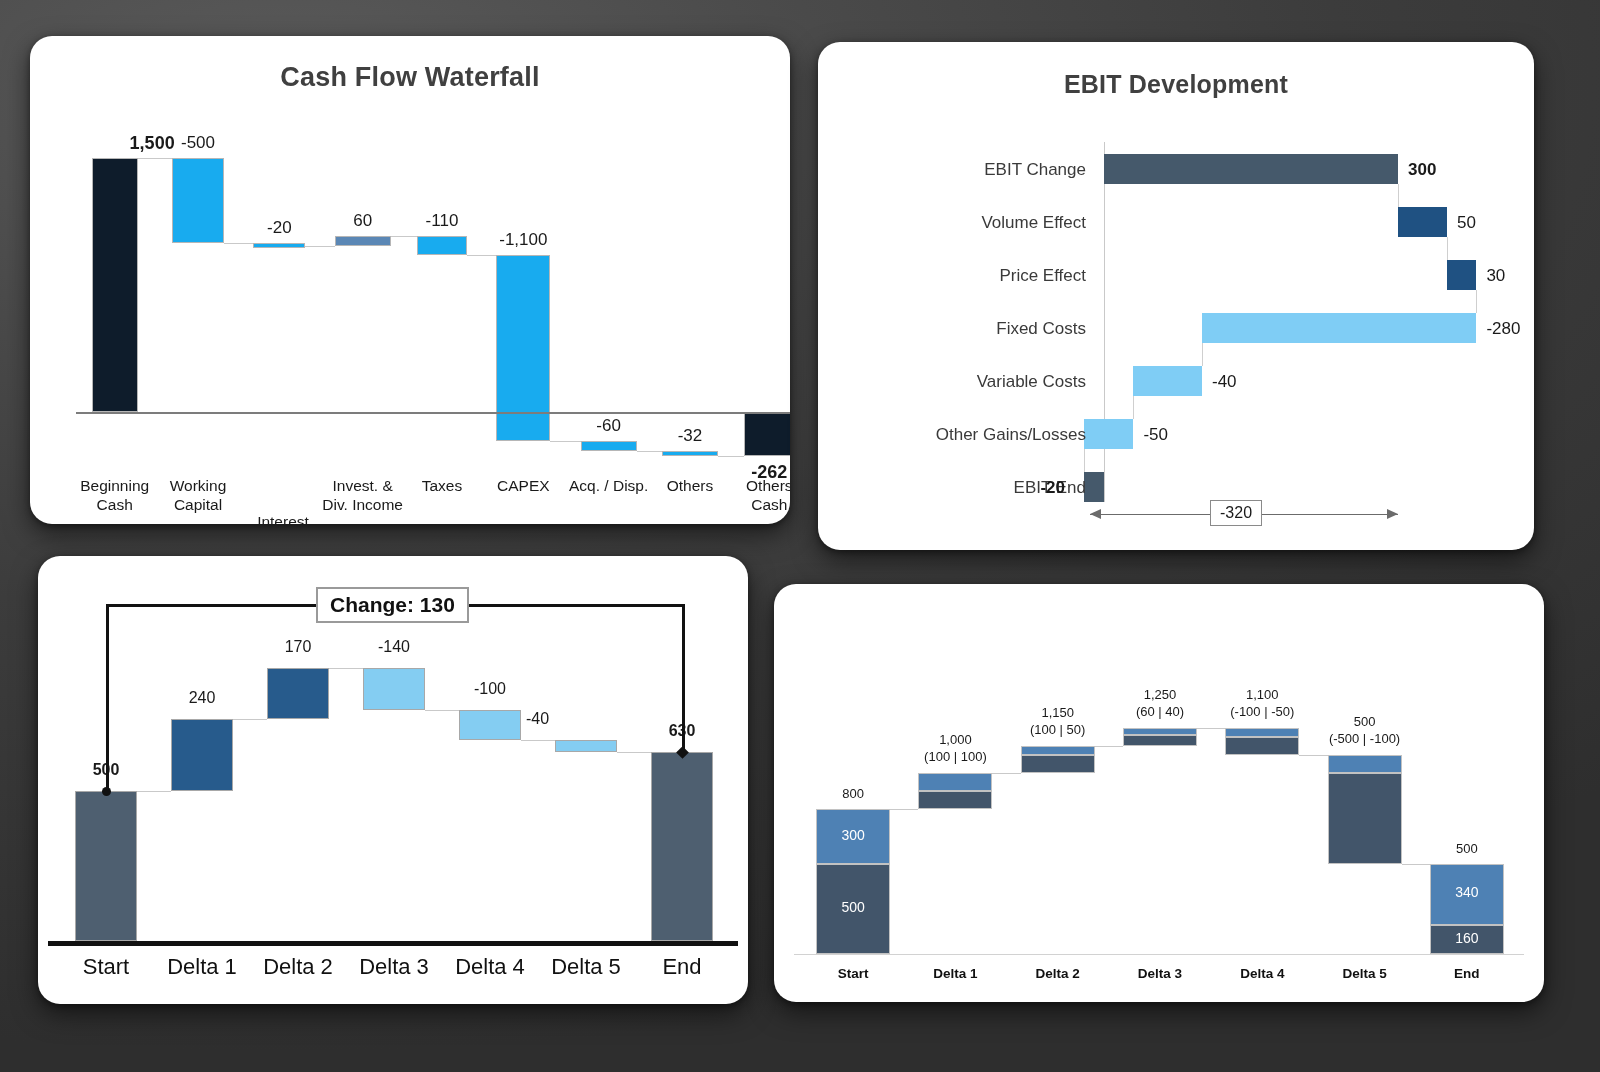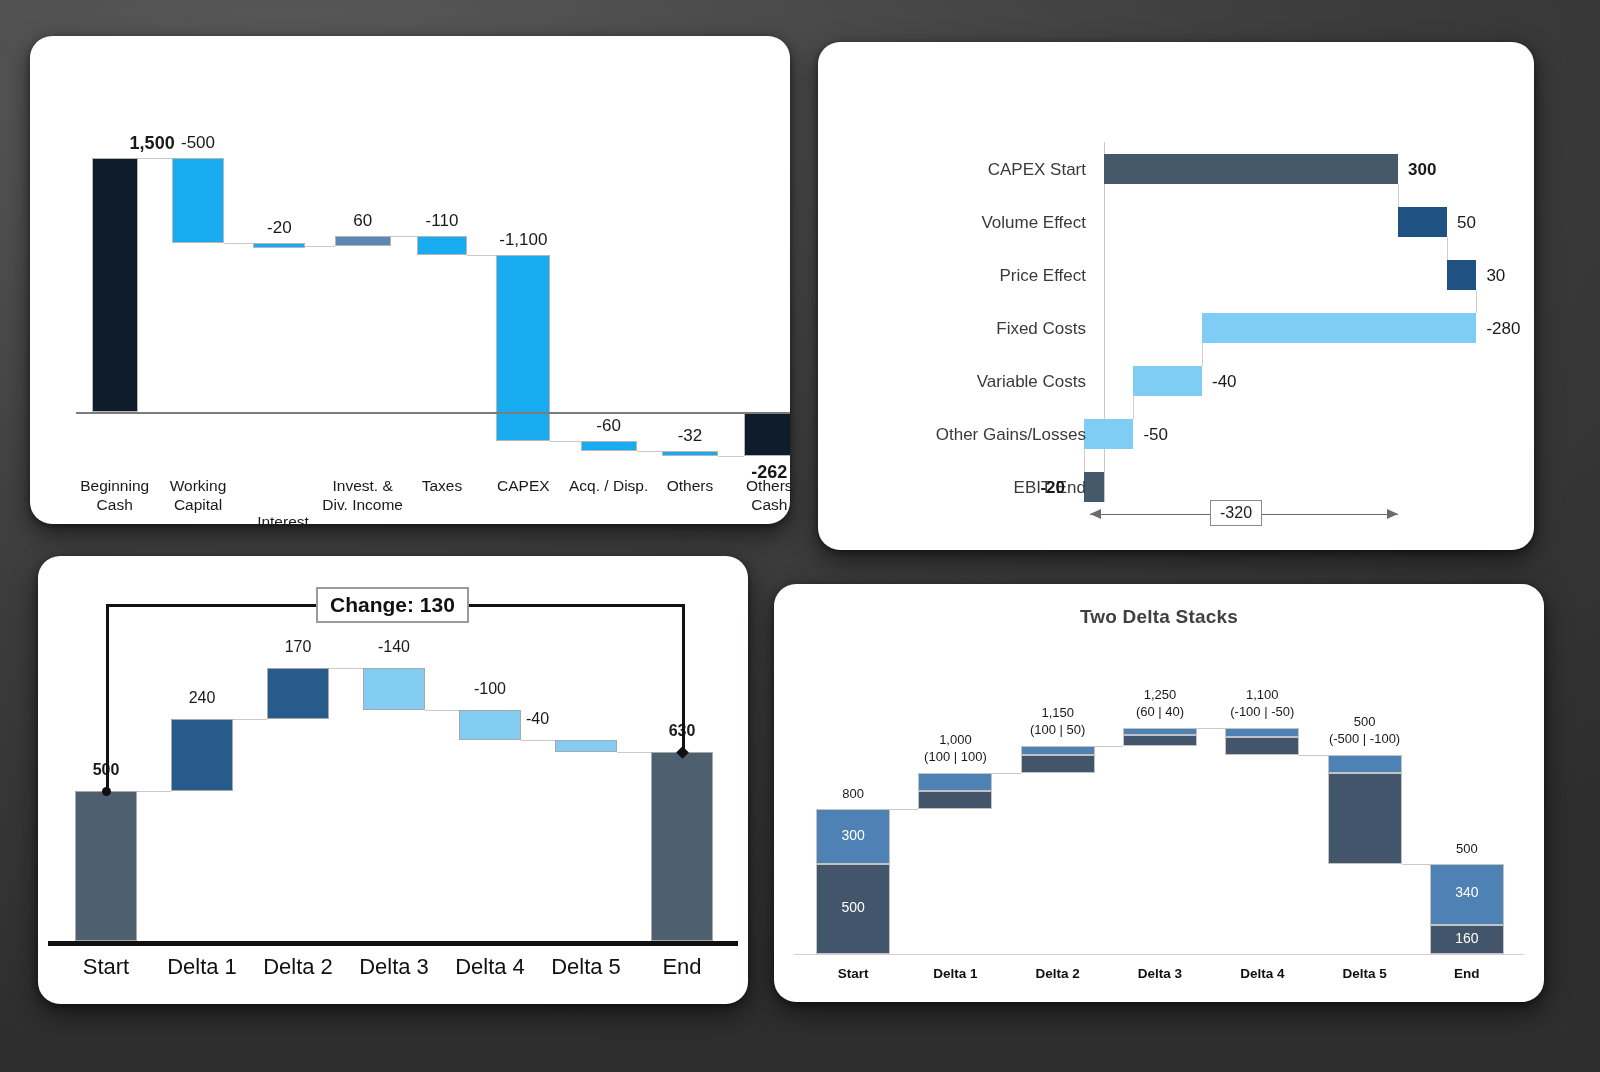--- a/index.html
+++ b/index.html
@@ -77,20 +77,21 @@
   .c4-s1{background:#42556a;}
   .c4-s2{background:#4e81b4;}
   #card4 .lbl{font-size:13px;text-align:center;color:#1a1a1a;line-height:17px;white-space:pre-line;}
   #card4 .inlbl{position:absolute;color:#fff;font-size:14px;text-align:center;}
   #card4 .cat{font-size:13.5px;font-weight:bold;color:#111;}
 </style>
 </head>
 <body>
 
 <div class="card" id="card1">
+  <div class="card-title">Cash Flow Waterfall</div>
   <div id="c1" class="plot" style="left:0;top:0;width:760px;height:488px;">
       <div class="bar c1-dark" style="left: 61.6667px; top: 122px; width: 46px; height: 254px;"></div>
       <div class="lbl b" style="left: 24.6667px; top: 97px; width: 120px; text-align: right;">1,500</div>
       <div class="cat" style="left: 32.6667px; top: 440px; width: 104px;">Beginning
 Cash</div>
       <div class="bar c1-neg" style="left: 142px; top: 122px; width: 52px; height: 84.6667px;"></div>
       <div class="lbl" style="left: 108px; top: 97px; width: 120px; text-align: center;">-500</div>
       <div class="cat" style="left: 116px; top: 440px; width: 104px;">Working
 Capital</div>
       <div class="bar c1-neg" style="left: 223.333px; top: 206.667px; width: 52px; height: 5px;"></div>
@@ -122,24 +123,25 @@
       <div class="conn" style="left: 360.667px; top: 199.893px; width: 26.3333px;"></div>
       <div class="conn" style="left: 437px; top: 218.52px; width: 29.3333px;"></div>
       <div class="conn" style="left: 520.333px; top: 404.787px; width: 30.3333px;"></div>
       <div class="conn" style="left: 606.667px; top: 414.947px; width: 25.3333px;"></div>
       <div class="conn" style="left: 688px; top: 420.365px; width: 26.3333px;"></div>
     </div>
   <div class="axis" id="c1base"></div>
 </div>
 
 <div class="card" id="card2">
+  <div class="card-title">EBIT Development</div>
   <div id="c2" class="plot" style="left:0;top:0;width:716px;height:508px;">
       <div style="position: absolute; left: 286px; top: 100px; width: 1px; height: 360px; background: rgb(201, 201, 201);"></div>
       <div class="bar c2-total" style="left: 286px; top: 112px; width: 294px; height: 30px;"></div>
-      <div class="ylab" style="left: 0px; width: 268px; top: 118px;">CAPEX Start</div>
+      <div class="ylab" style="left: 0px; width: 268px; top: 118px;">EBIT Change</div>
       <div class="vlab b" style="left: 590px; top: 118px;">300</div>
       <div class="bar c2-pos" style="left: 580px; top: 165px; width: 49px; height: 30px;"></div>
       <div class="ylab" style="left: 0px; width: 268px; top: 171px;">Volume Effect</div>
       <div class="vlab" style="left: 639px; top: 171px;">50</div>
       <div class="bar c2-pos" style="left: 629px; top: 218px; width: 29.4px; height: 30px;"></div>
       <div class="ylab" style="left: 0px; width: 268px; top: 224px;">Price Effect</div>
       <div class="vlab" style="left: 668.4px; top: 224px;">30</div>
       <div class="bar c2-neg" style="left: 384px; top: 271px; width: 274.4px; height: 30px;"></div>
       <div class="ylab" style="left: 0px; width: 268px; top: 277px;">Fixed Costs</div>
       <div class="vlab" style="left: 668.4px; top: 277px;">-280</div>
@@ -198,21 +200,20 @@
       <div class="dot" style="left: 64px; top: 231px;"></div>
       <div class="dia" style="left: 640px; top: 192px;"></div>
       <div class="brk" style="left: 68px; top: 48px; width: 576px; height: 3px;"></div>
       <div class="brk" style="left: 68px; top: 48px; width: 3px; height: 187px;"></div>
       <div class="brk" style="left: 644px; top: 48px; width: 3px; height: 148px;"></div>
       <div class="changebox" style="left: 278px; top: 31px;">Change: 130</div>
     </div>
 </div>
 
 <div class="card" id="card4">
-  <div class="card-title">Two Delta Stacks</div>
   <div id="c4" class="plot" style="left:0;top:0;width:770px;height:418px;">
       <div class="bar c4-s1" style="left: 42.1429px; top: 279.643px; width: 74px; height: 90.3571px;"></div>
       <div class="bar c4-s2" style="left: 42.1429px; top: 225.429px; width: 74px; height: 54.2143px;"></div>
       <div class="inlbl" style="left: 42.1429px; top: 242.536px; width: 74px;">300</div>
       <div class="inlbl" style="left: 42.1429px; top: 314.821px; width: 74px;">500</div>
       <div class="lbl" style="left: 3.14286px; top: 201.429px; width: 152px;">800</div>
       <div class="cat" style="left: 24.1429px; top: 382px; width: 110px; text-align: center;">Start</div>
       <div class="bar c4-s2" style="left: 144.429px; top: 189.286px; width: 74px; height: 18.0714px;"></div>
       <div class="bar c4-s1" style="left: 144.429px; top: 207.357px; width: 74px; height: 18.0714px;"></div>
       <div class="lbl" style="left: 105.429px; top: 147.286px; width: 152px;">1,000

